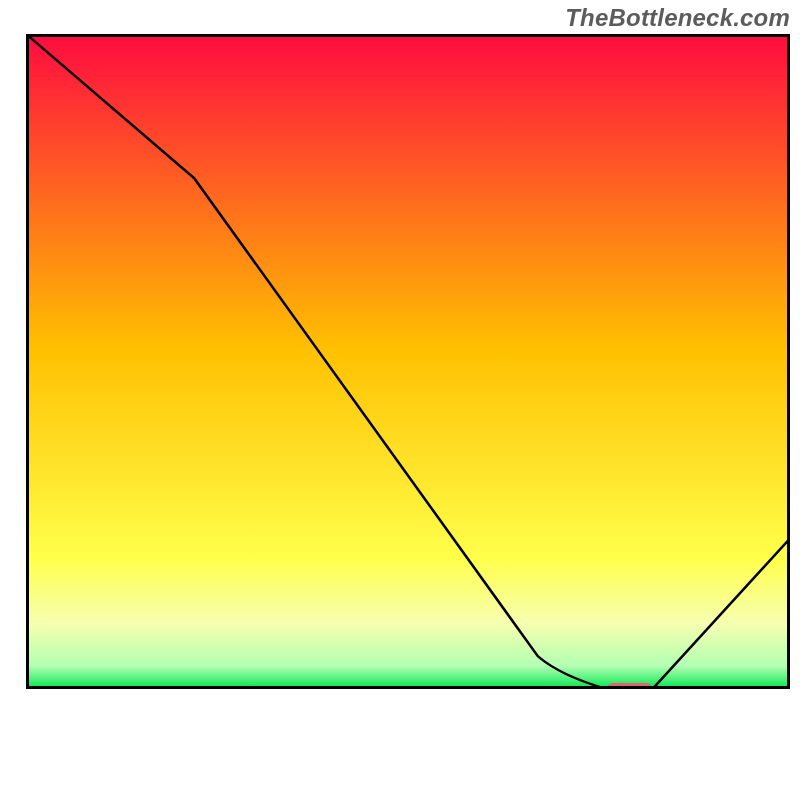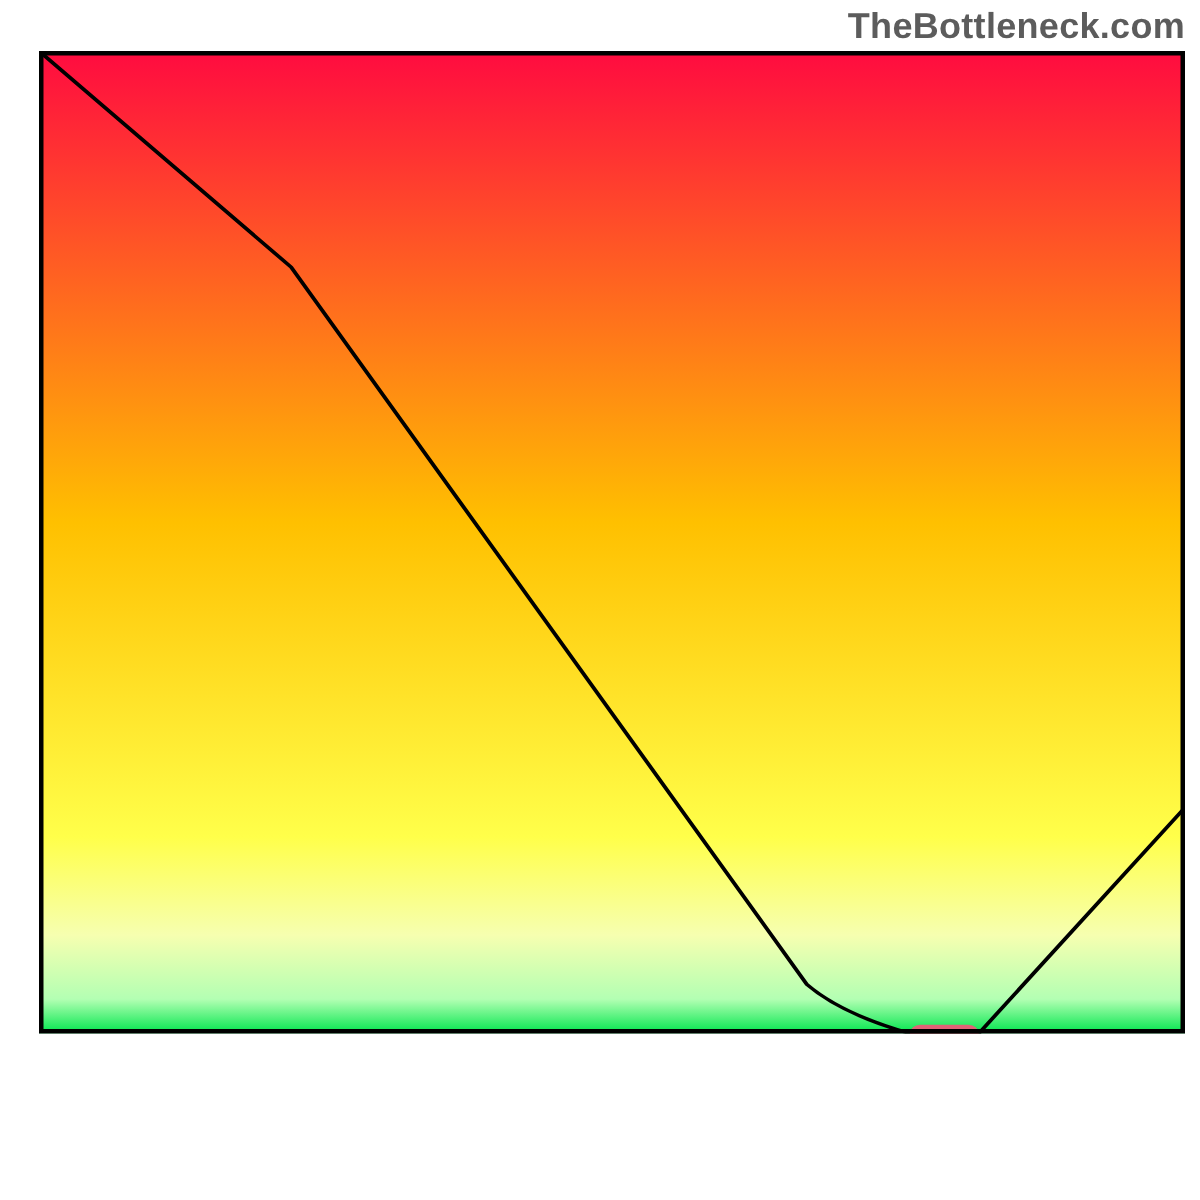--- a/index.html
+++ b/index.html
@@ -9,20 +9,21 @@
     height: 800px;
     background: #ffffff;
     font-family: Arial, Helvetica, sans-serif;
     overflow: hidden;
   }
   .frame {
     position: relative;
     width: 800px;
     height: 711px;
     box-sizing: border-box;
+    font-style: italic;
   }
   .watermark {
     position: absolute;
     top: 4px;
     right: 10px;
     font-size: 24px;
     font-weight: 600;
     color: #5c5c5c;
     letter-spacing: 0.2px;
     z-index: 10;

